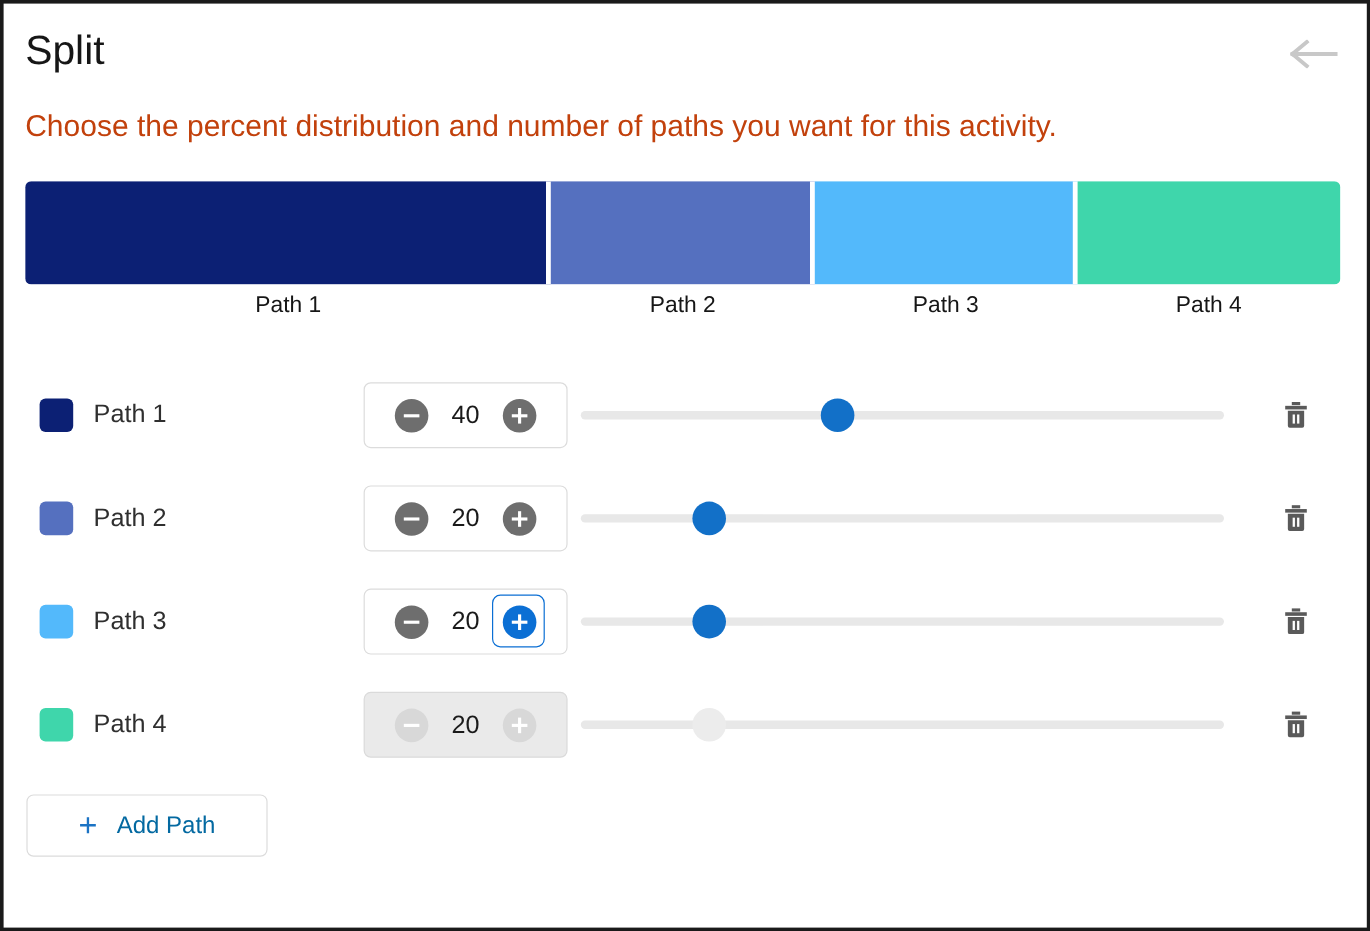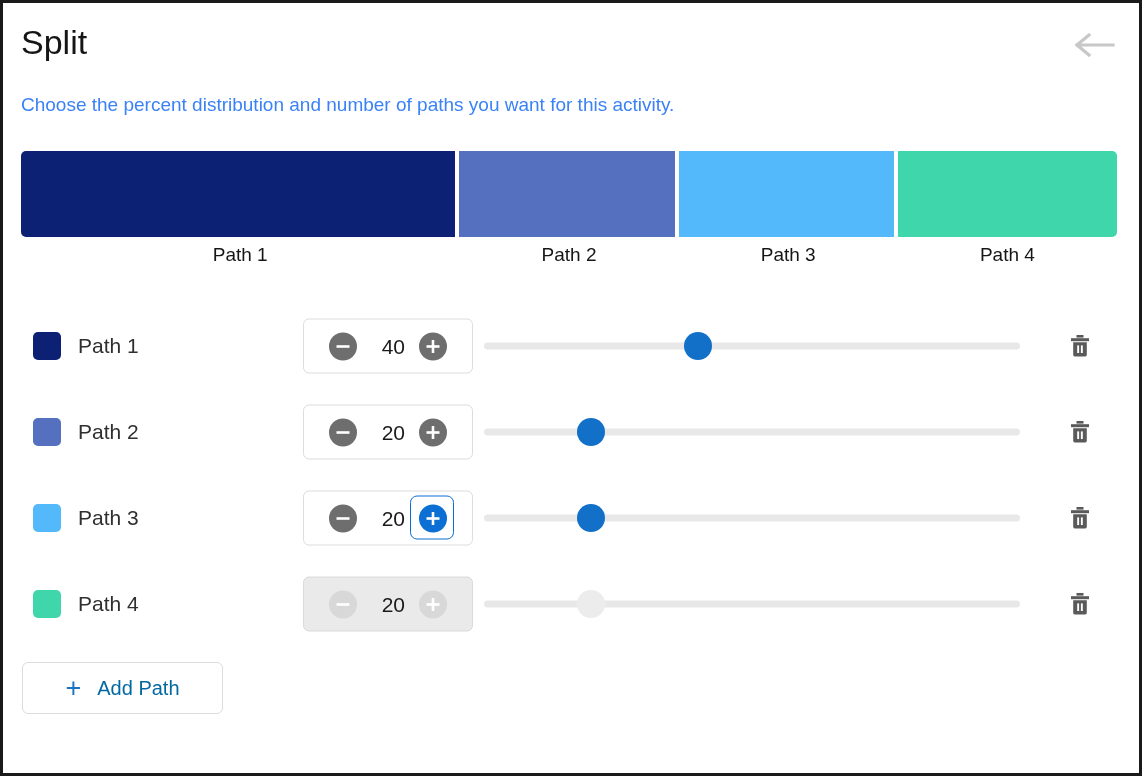--- a/index.html
+++ b/index.html
@@ -49,22 +49,22 @@
     align-items: center;
     justify-content: center;
     cursor: pointer;
   }
   .back-arrow svg { display: block; }
 
   .subtitle {
     position: absolute;
     left: 18px;
     top: 88px;
-    font-size: 19px;
-    color: #3b82f6;
+    font-size: 25px;
+    color: #c2410c;
     line-height: 28px;
   }
 
   
   .dist-wrap {
     position: absolute;
     left: 18px;
     top: 148px;
     width: 1096px;
     height: 86px;
@@ -176,21 +176,21 @@
     width: 44px;
     height: 44px;
     box-sizing: border-box;
     border: 1px solid #0b6fd4;
     border-radius: 7px;
     background: #ffffff;
     z-index: -1;
   }
   .step-val {
     min-width: 34px;
-    text-align: right;
+    text-align: center;
     font-size: 21px;
     color: #1a1a1a;
   }
 
   
   .slider {
     position: absolute;
     left: 481px;
     top: 50%;
     transform: translateY(-50%);

